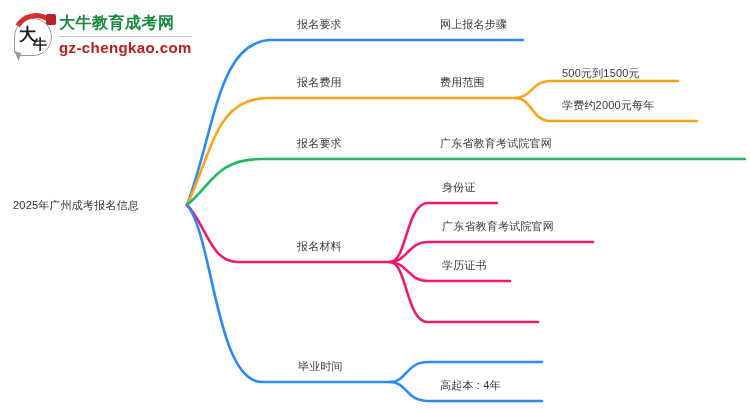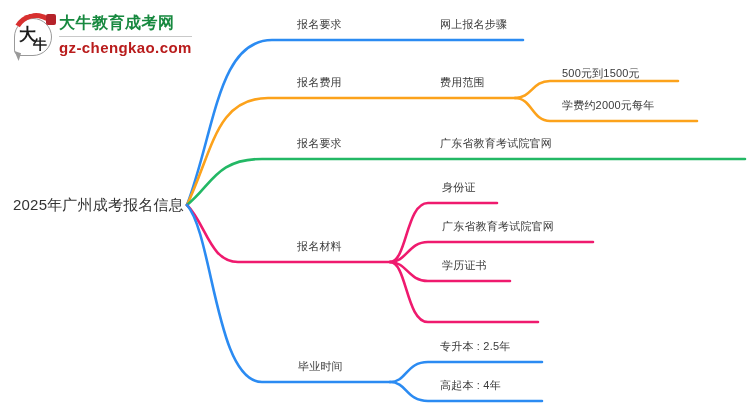--- a/index.html
+++ b/index.html
@@ -1,20 +1,20 @@
 <!DOCTYPE html>
 <html><head>
 <meta charset="utf-8">
 <style>
   html,body{margin:0;padding:0;background:#fff;}
   body{font-family:"Liberation Sans","DejaVu Sans",sans-serif;}
   #canvas{position:relative;width:750px;height:410px;background:#fff;overflow:hidden;}
   svg.links{position:absolute;left:0;top:0;width:750px;height:410px;}
   .label{position:absolute;font-size:11px;line-height:18px;color:#3a3a3a;white-space:nowrap;letter-spacing:.2px;}
-  .root-label{font-size:15px;color:#333;}
+  .root-label{font-size:11px;color:#333;}
   
   .logo{position:absolute;left:14px;top:12px;display:flex;align-items:center;gap:7px;cursor:pointer;}
   .bubble{position:relative;width:36px;height:36px;border:1.5px solid #9a9a9a;border-radius:50% 50% 50% 6px;background:#fff;margin-top:6px;}
   .bubble:after{content:"";position:absolute;left:-2px;bottom:-5px;width:0;height:0;
     border-left:7px solid transparent;border-top:8px solid #9a9a9a;transform:rotate(18deg);}
   .hat{position:absolute;left:-3px;top:-6px;width:38px;height:38px;border-radius:50%;
     border:5px solid transparent;border-top-color:#d8302f;transform:rotate(-14deg);}
   .ch-big{position:absolute;left:4px;top:4px;font-size:17px;font-weight:bold;color:#1c1c1c;font-family:"Liberation Serif","DejaVu Serif",serif;}
   .ch-small{position:absolute;right:4px;bottom:1px;font-size:14px;font-weight:bold;color:#1c1c1c;font-family:"Liberation Serif","DejaVu Serif",serif;}
   .seal{position:absolute;right:-5px;top:-5px;width:10px;height:11px;background:#b5222a;border-radius:2px;}
@@ -75,16 +75,15 @@
 
   <div class="label" style="left:297px;top:134px">报名要求</div>
   <div class="label" style="left:440px;top:134px">广东省教育考试院官网</div>
 
   <div class="label" style="left:297px;top:237px">报名材料</div>
   <div class="label" style="left:442px;top:178px">身份证</div>
   <div class="label" style="left:442px;top:217px">广东省教育考试院官网</div>
   <div class="label" style="left:442px;top:256px">学历证书</div>
 
   <div class="label" style="left:298px;top:357px">毕业时间</div>
-  <div class="label" style="left:440px;top:337px">专升本 : 2.5年</div>
   <div class="label" style="left:440px;top:376px">高起本 : 4年</div>
 
 </div>
 
 </body></html>

